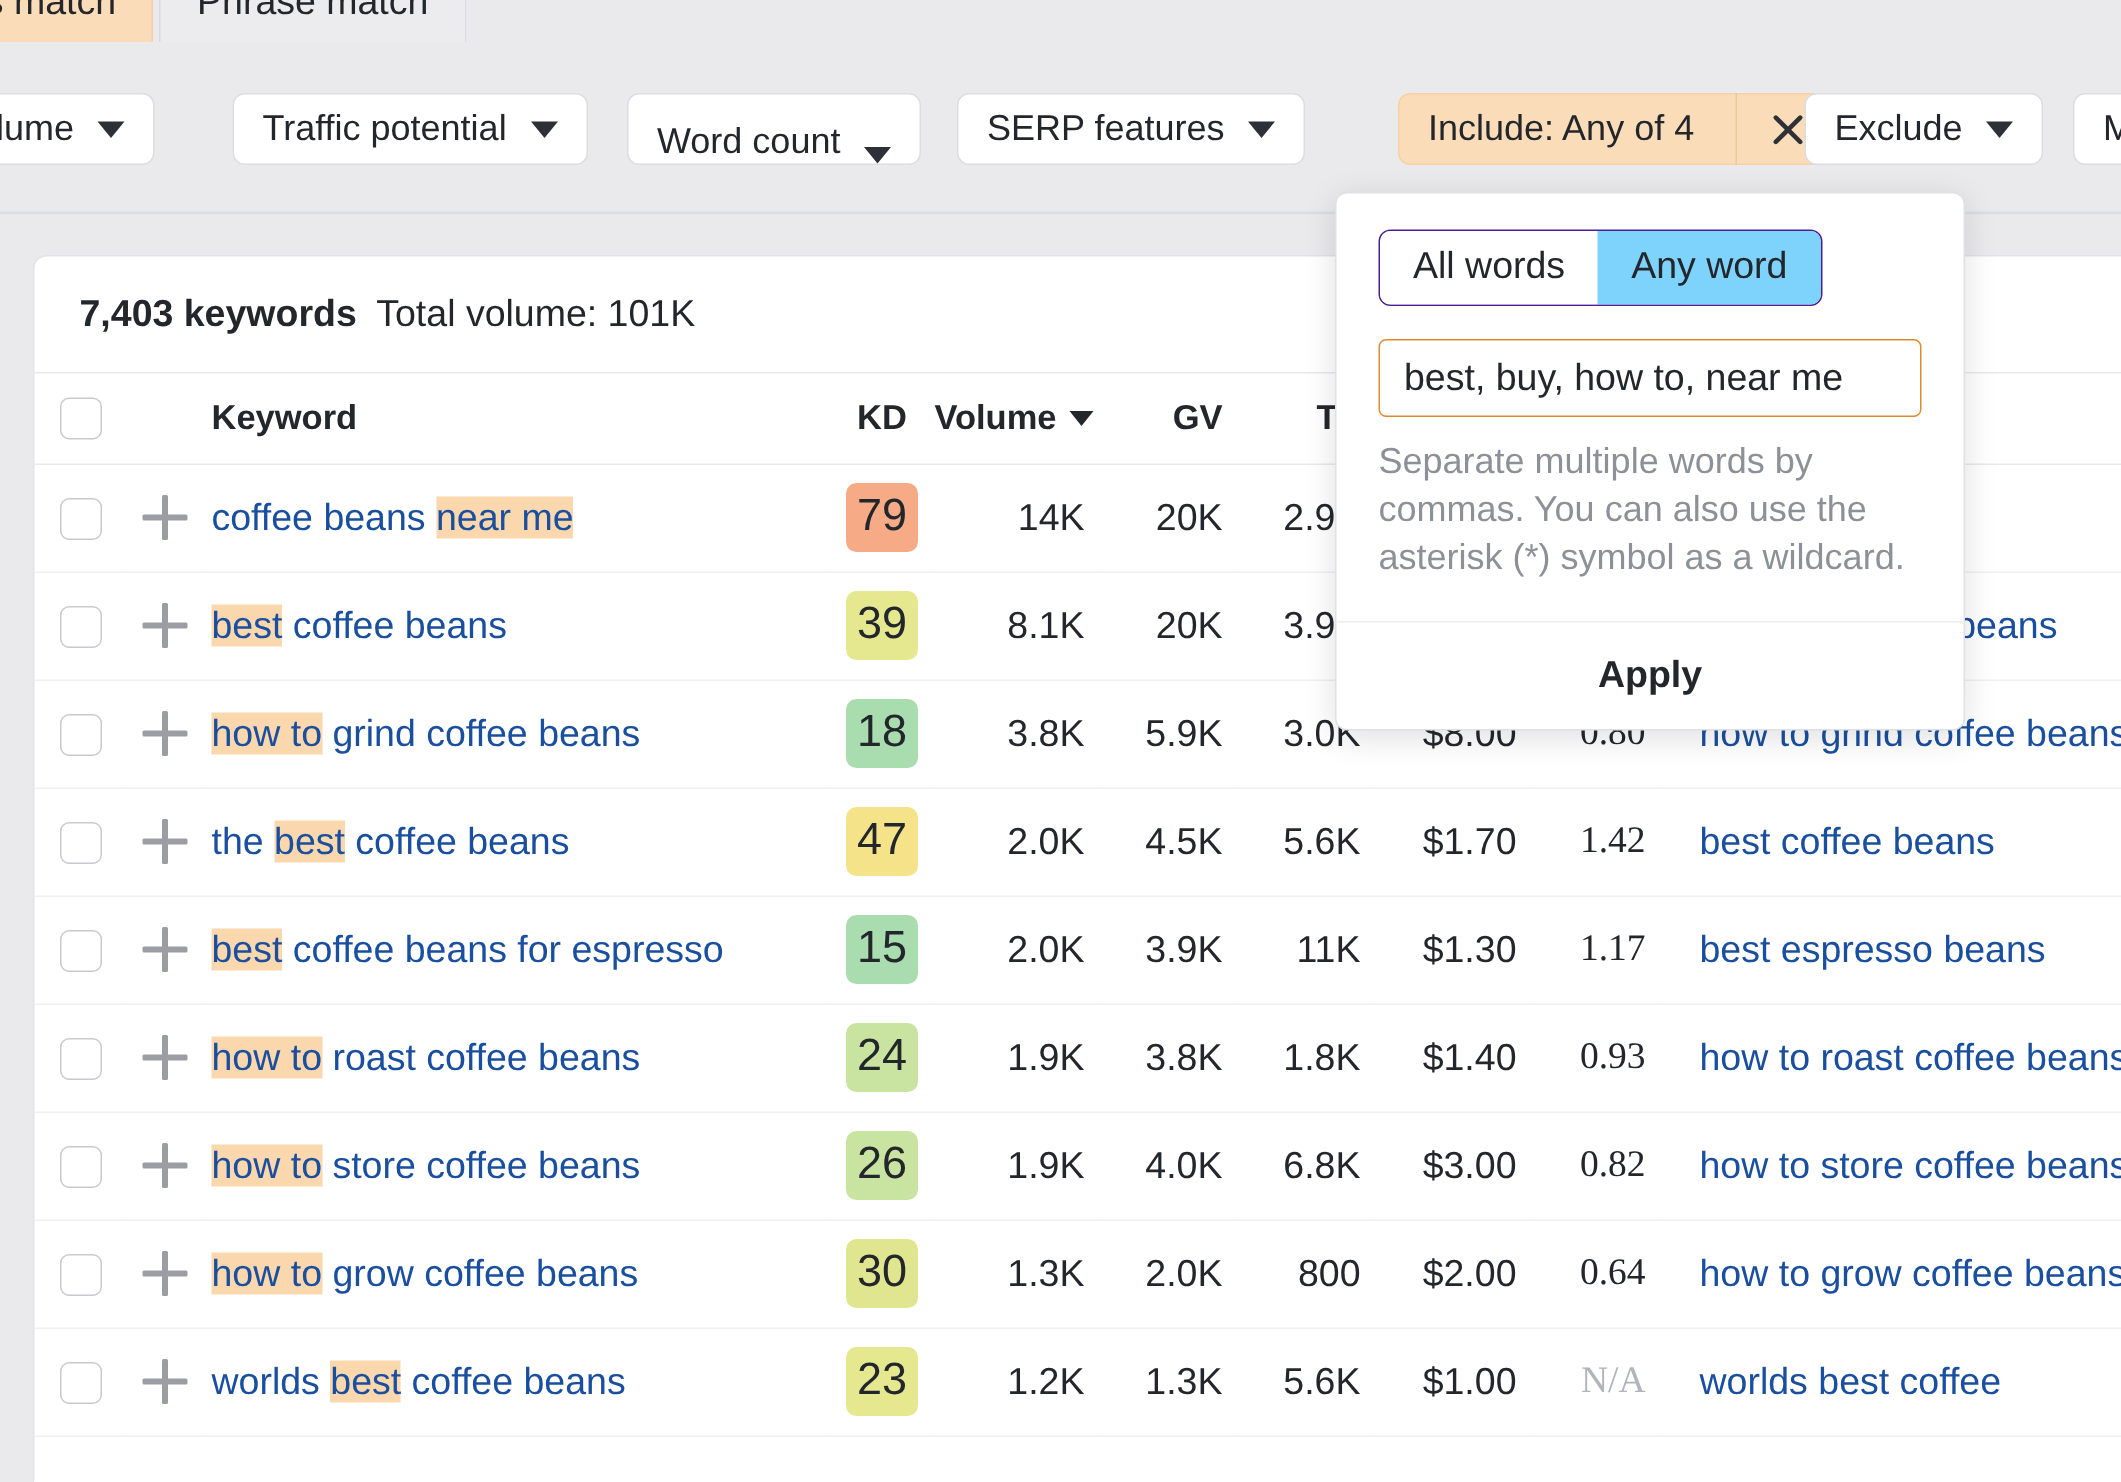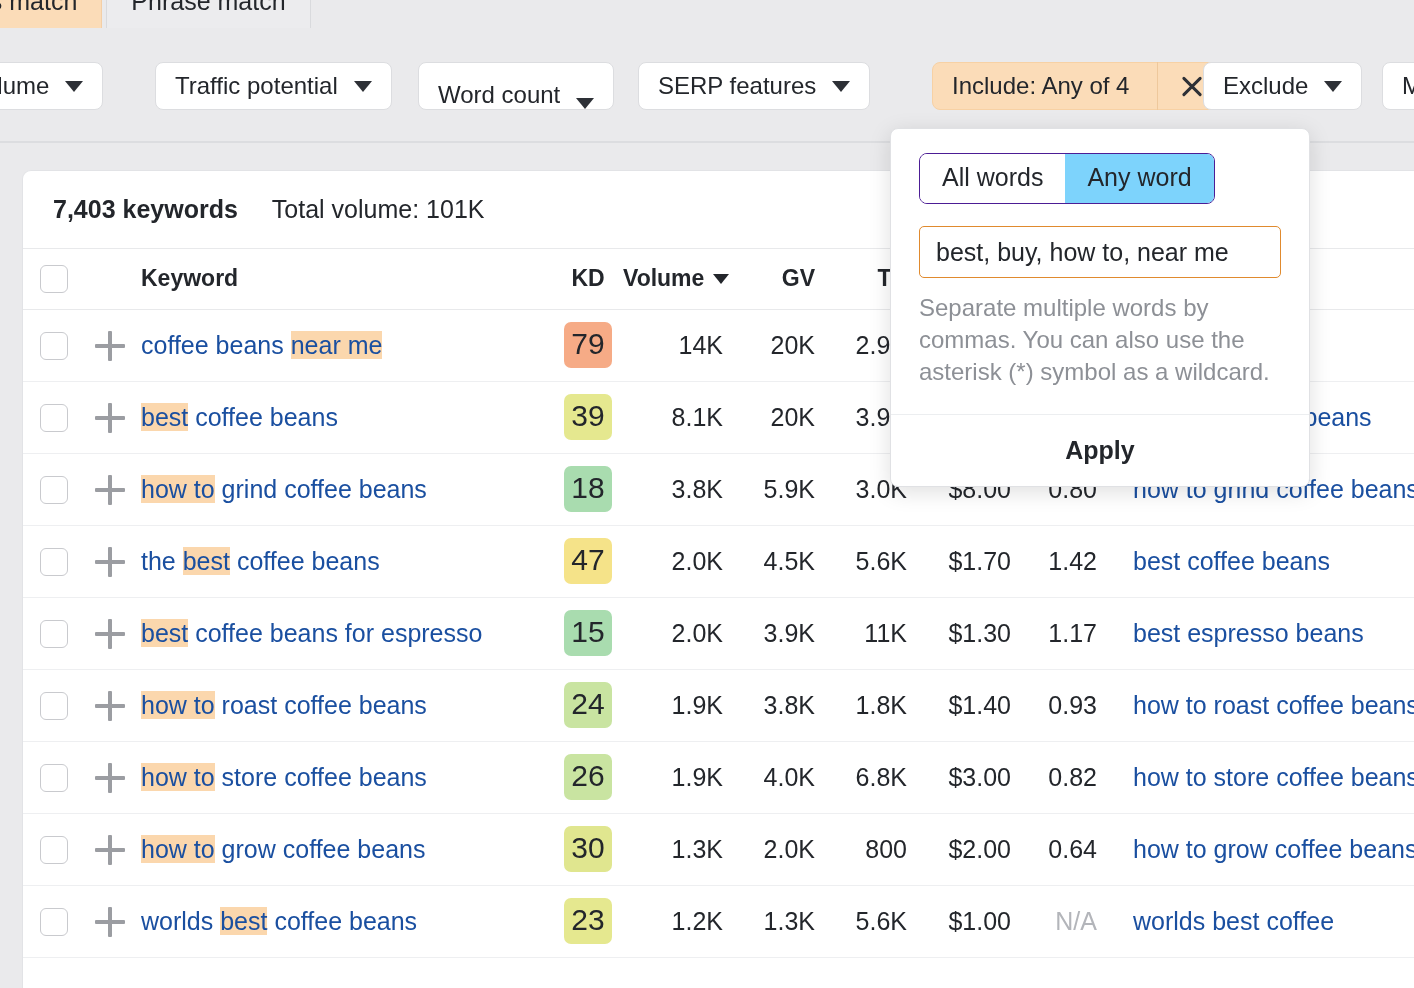--- a/index.html
+++ b/index.html
@@ -126,21 +126,21 @@
     background: #ffffff;
     border: 1px solid #e2e3e6;
     border-right: none;
     border-radius: 9px 0 0 0;
   }
   .card-head {
     height: 78px;
     display: flex;
     align-items: center;
     padding-left: 30px;
-    gap: 34px;
+    gap: 13px;
     border-bottom: 1px solid #e8e9eb;
   }
   .kw-count { font-size: 25px; font-weight: bold; color: #23262b; }
   .tot-vol  { font-size: 25px; color: #23262b; }
 
   
   table { width: 100%; border-collapse: collapse; table-layout: fixed; }
   thead th {
     height: 60px;
     font-size: 23px;
@@ -161,21 +161,21 @@
     vertical-align: middle;
   }
   .c-check { width: 62px;  text-align: center !important; }
   .c-plus  { width: 50px;  text-align: center !important; }
   .c-kw    { width: 418px; text-align: left !important; padding-left: 6px !important; }
   .c-kd    { width: 70px;  text-align: center !important; }
   .c-vol   { width: 112px; padding-right: 12px !important; }
   .c-gv    { width: 88px;  padding-right: 8px !important; }
   .c-tp    { width: 92px;  padding-right: 8px !important; }
   .c-cpc   { width: 106px; padding-right: 10px !important; }
-  .c-cps   { width: 86px;  padding-right: 10px !important; }
+  .c-cps   { width: 86px;  padding-right: 10px !important; font-family: Liberation Serif, serif; }
   .c-serp  { width: 320px; text-align: left !important; padding-left: 26px !important; }
 
   .cb {
     display: inline-block;
     width: 28px; height: 28px;
     border: 1px solid #c9cace;
     border-radius: 6px;
     background: #fff;
     vertical-align: middle;
   }

